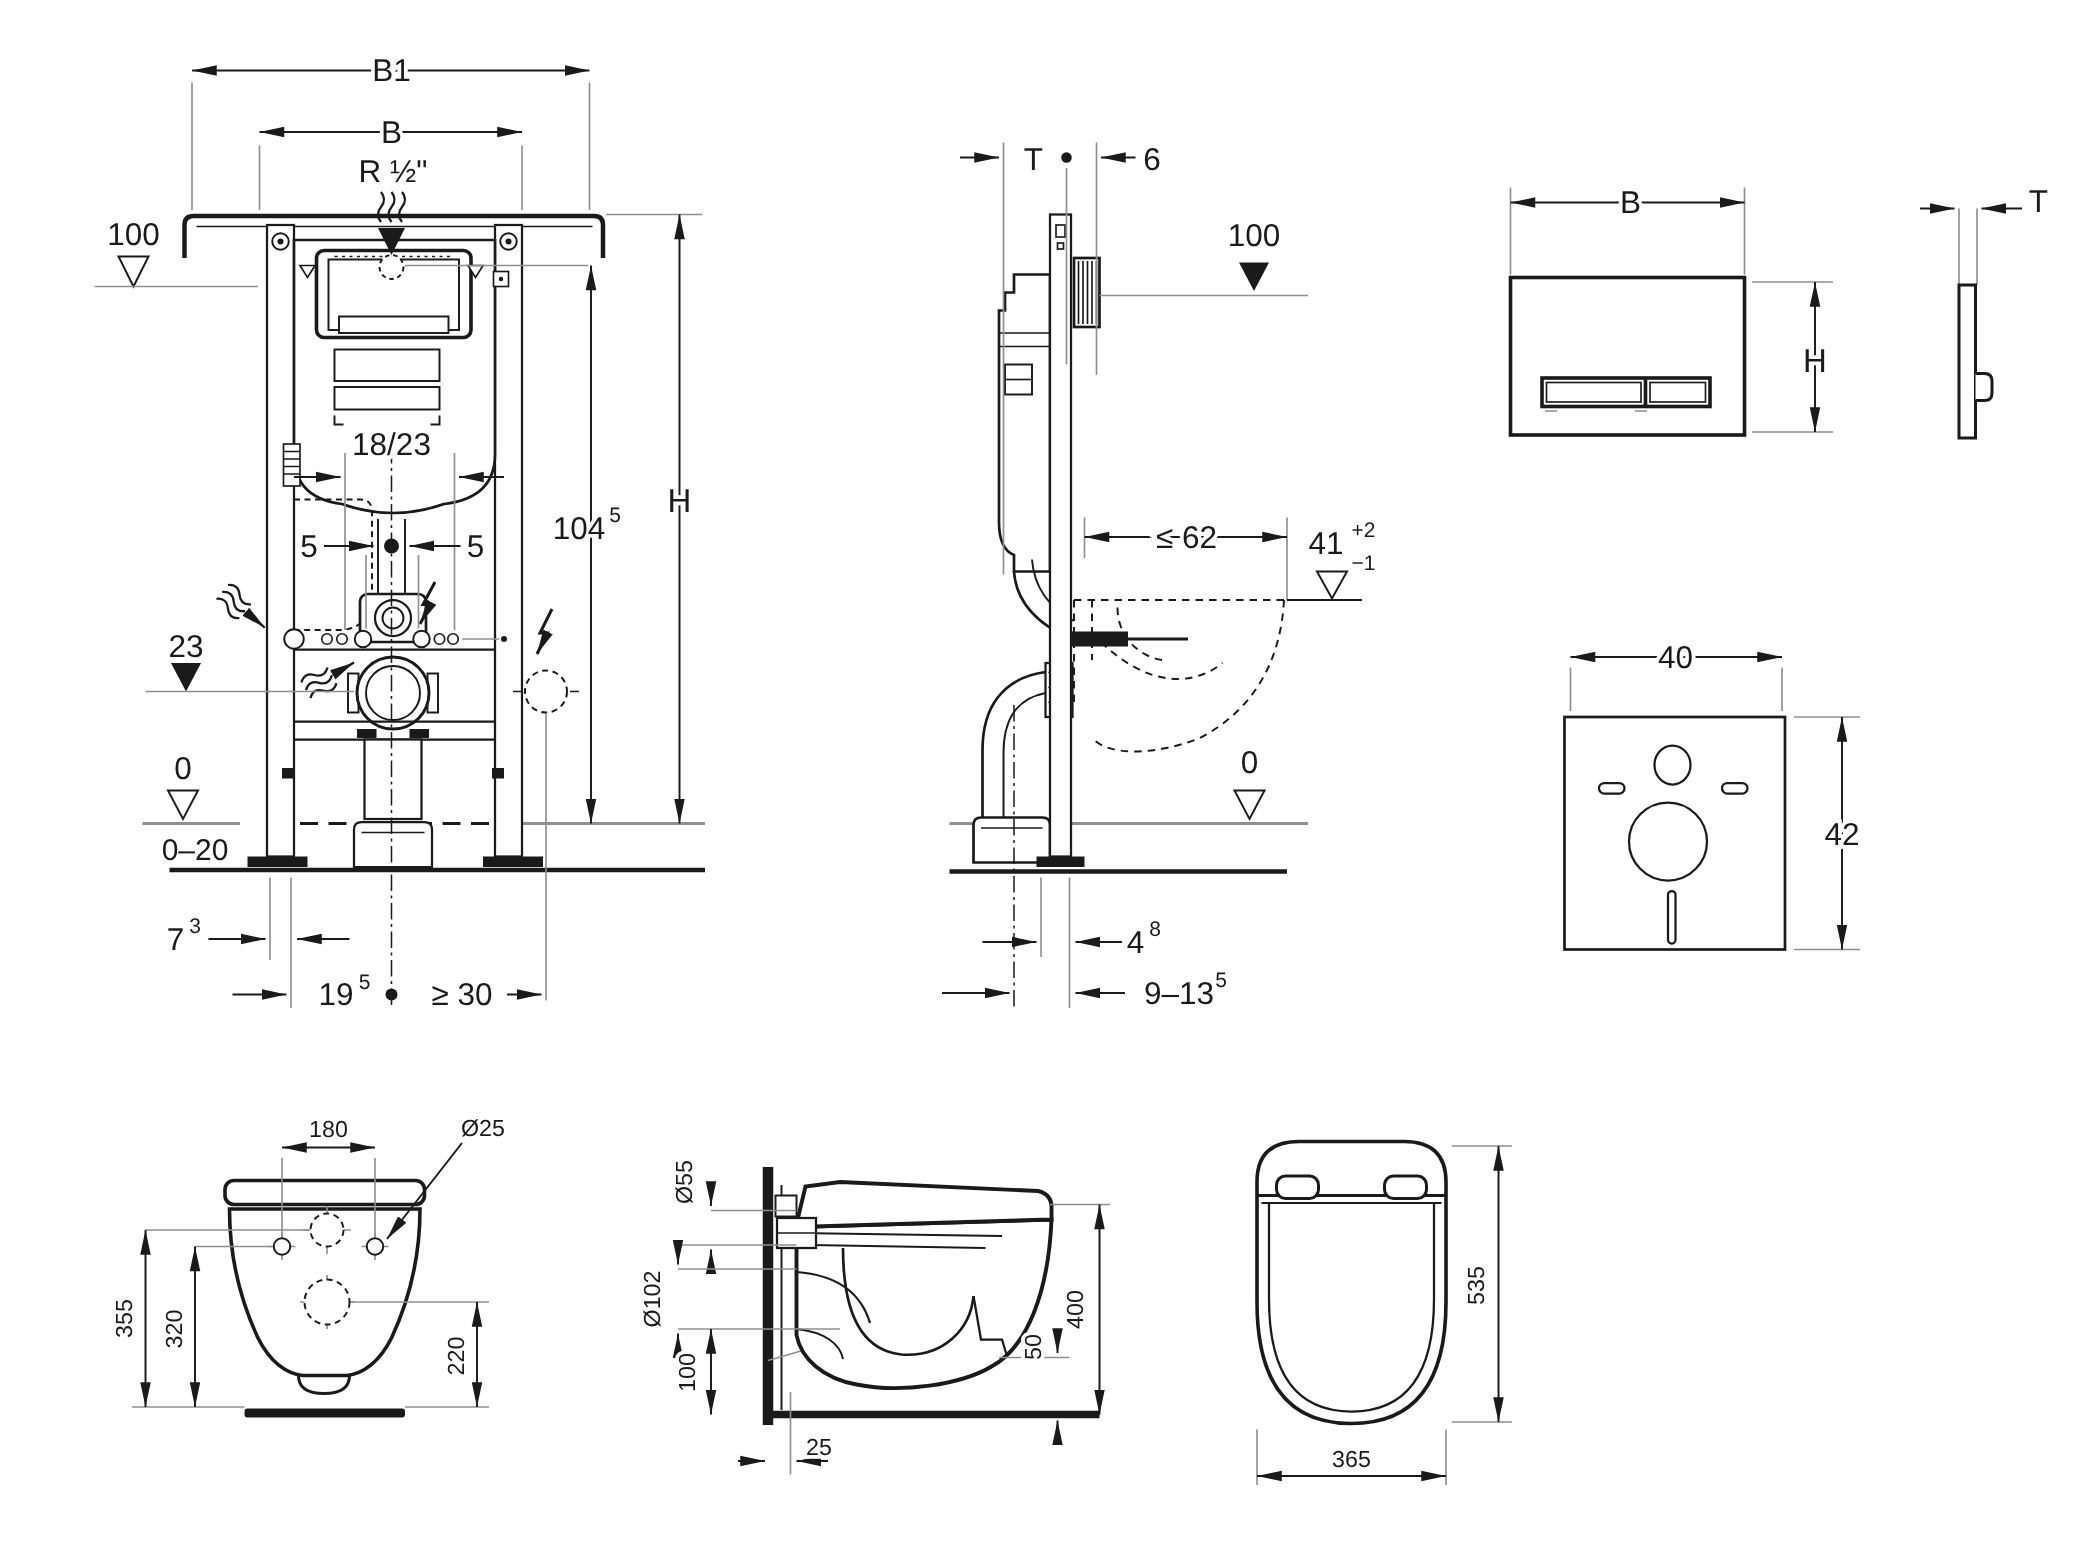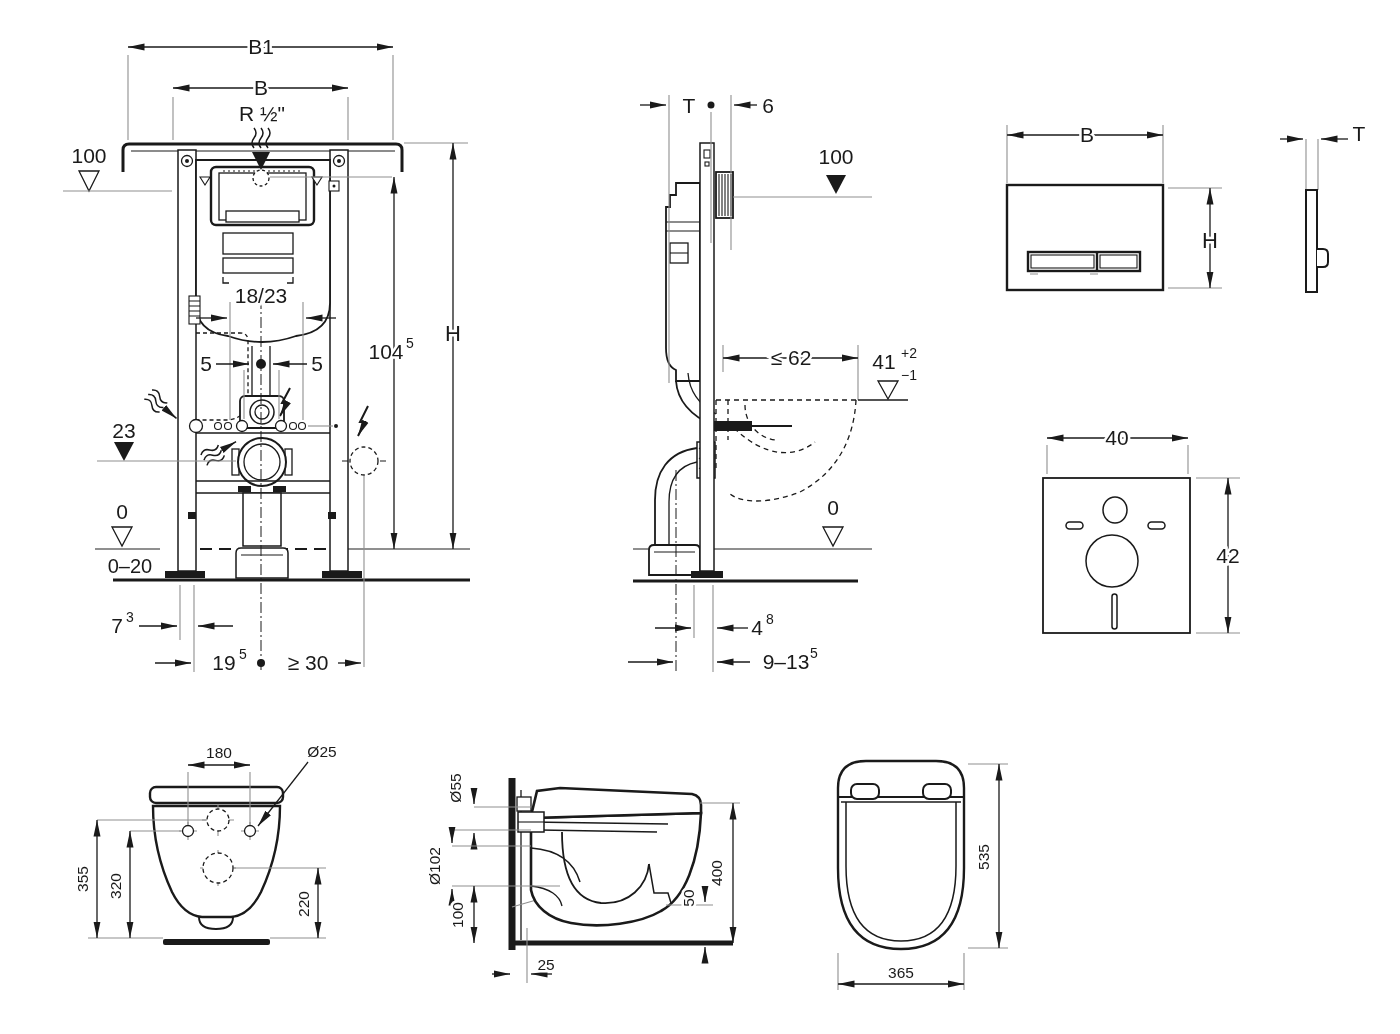--- a/index.html
+++ b/index.html
@@ -1,16 +1,16 @@
 <!DOCTYPE html>
 <html><head>
 <meta charset="utf-8">
 <style>
   html,body{margin:0;padding:0;background:#ffffff;}
-  .stage{position:relative;width:1400px;height:1034px;background:#fff;overflow:hidden;}
+  .stage{position:relative;width:1400px;height:1034px;background:#fff;overflow:hidden;border-radius:16px;}
   svg{display:block;}
   
   .s1{stroke:#1a1a1a;stroke-width:1.1;fill:none}
   .s13{stroke:#1a1a1a;stroke-width:1.3;fill:none}
   .s15{stroke:#1a1a1a;stroke-width:1.5;fill:none}
   .s18{stroke:#1a1a1a;stroke-width:1.8;fill:none}
   .s2{stroke:#1a1a1a;stroke-width:2;fill:none}
   .s24{stroke:#1a1a1a;stroke-width:2.4;fill:none}
   .s26{stroke:#1a1a1a;stroke-width:2.6;fill:none}
   .s3{stroke:#1a1a1a;stroke-width:3;fill:none}

